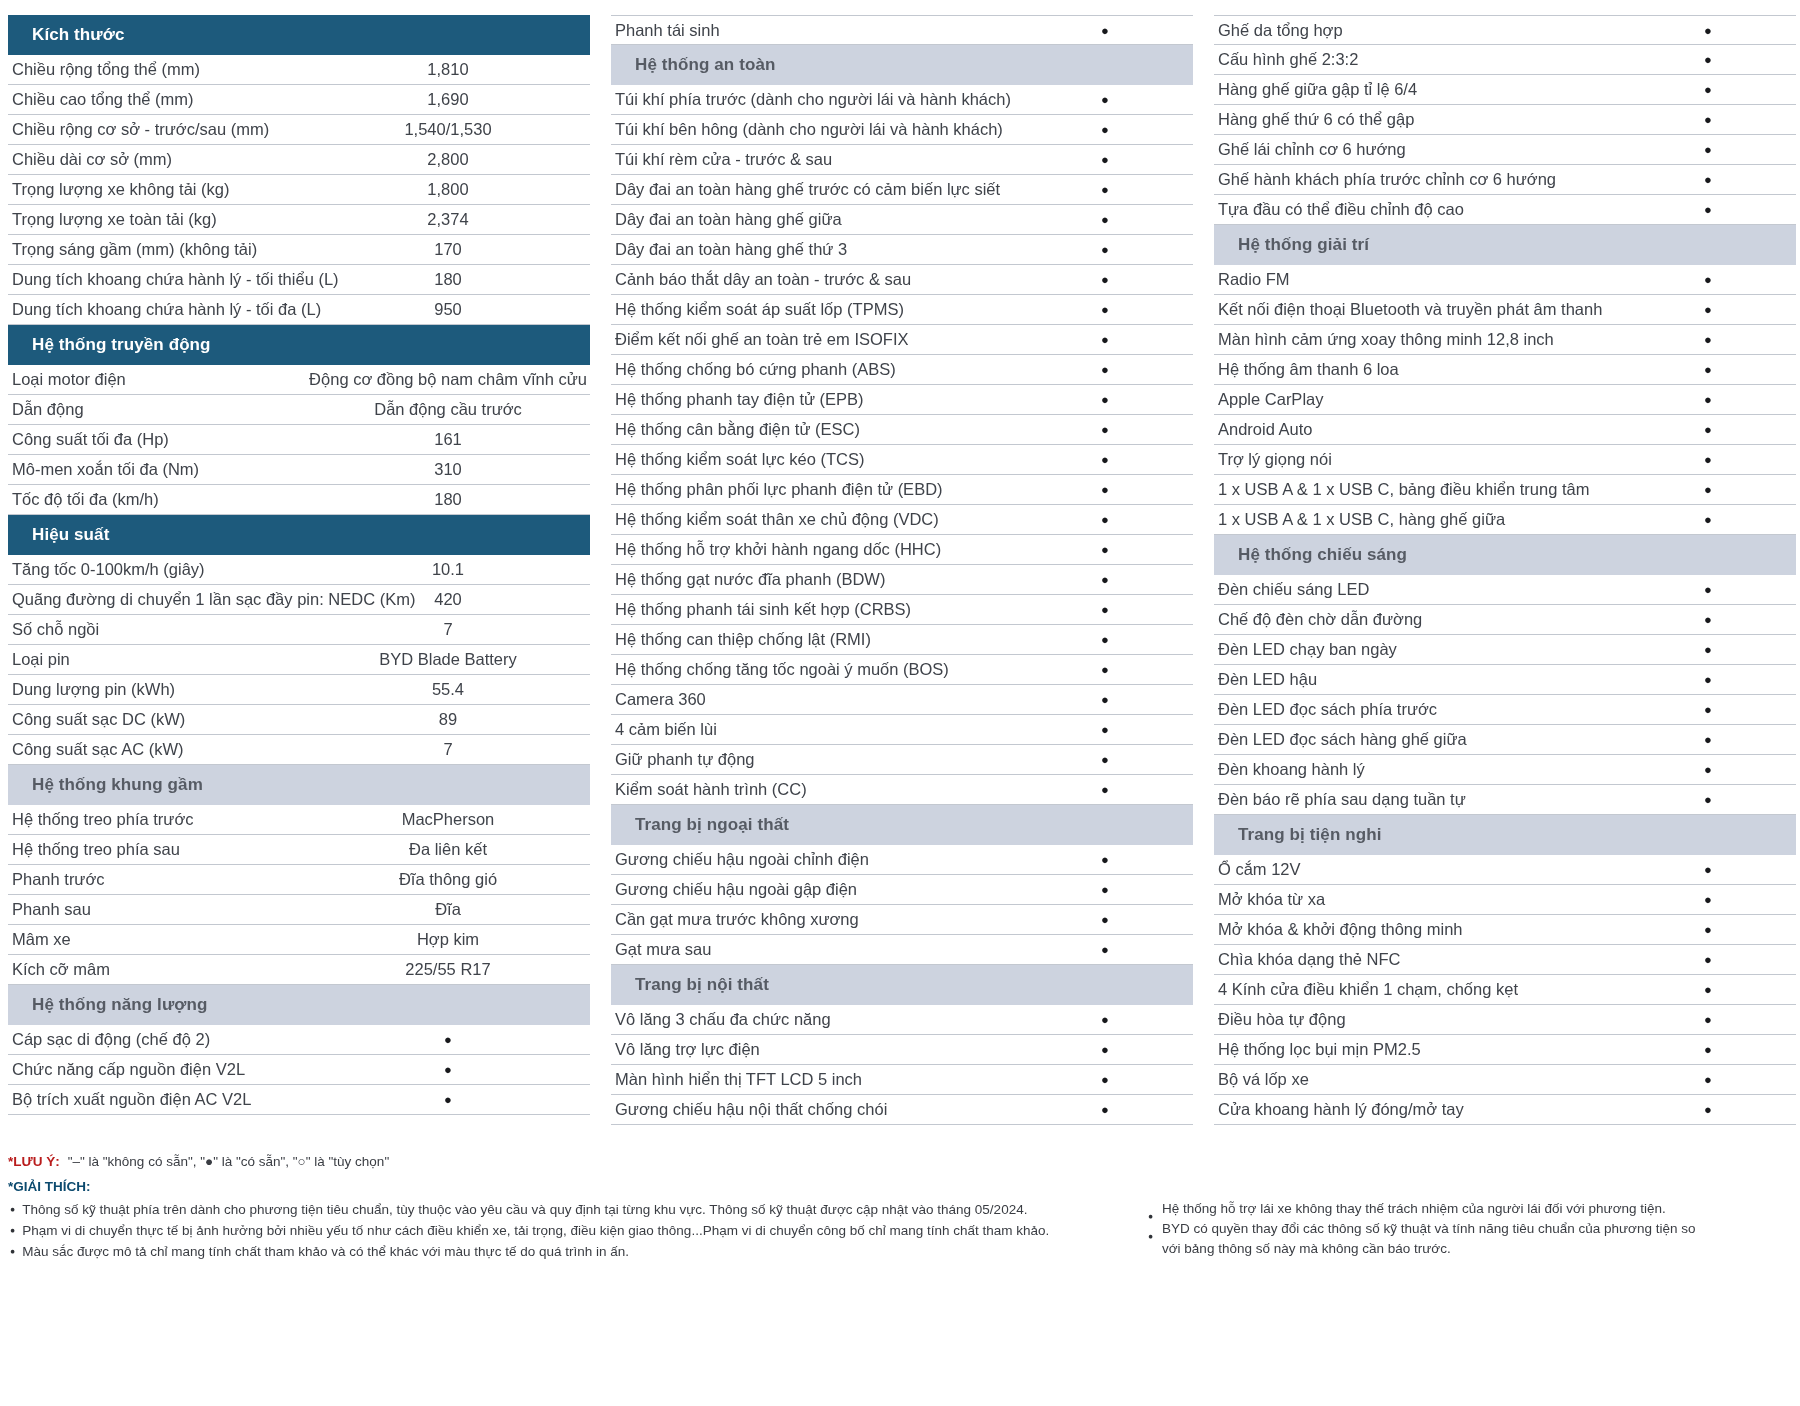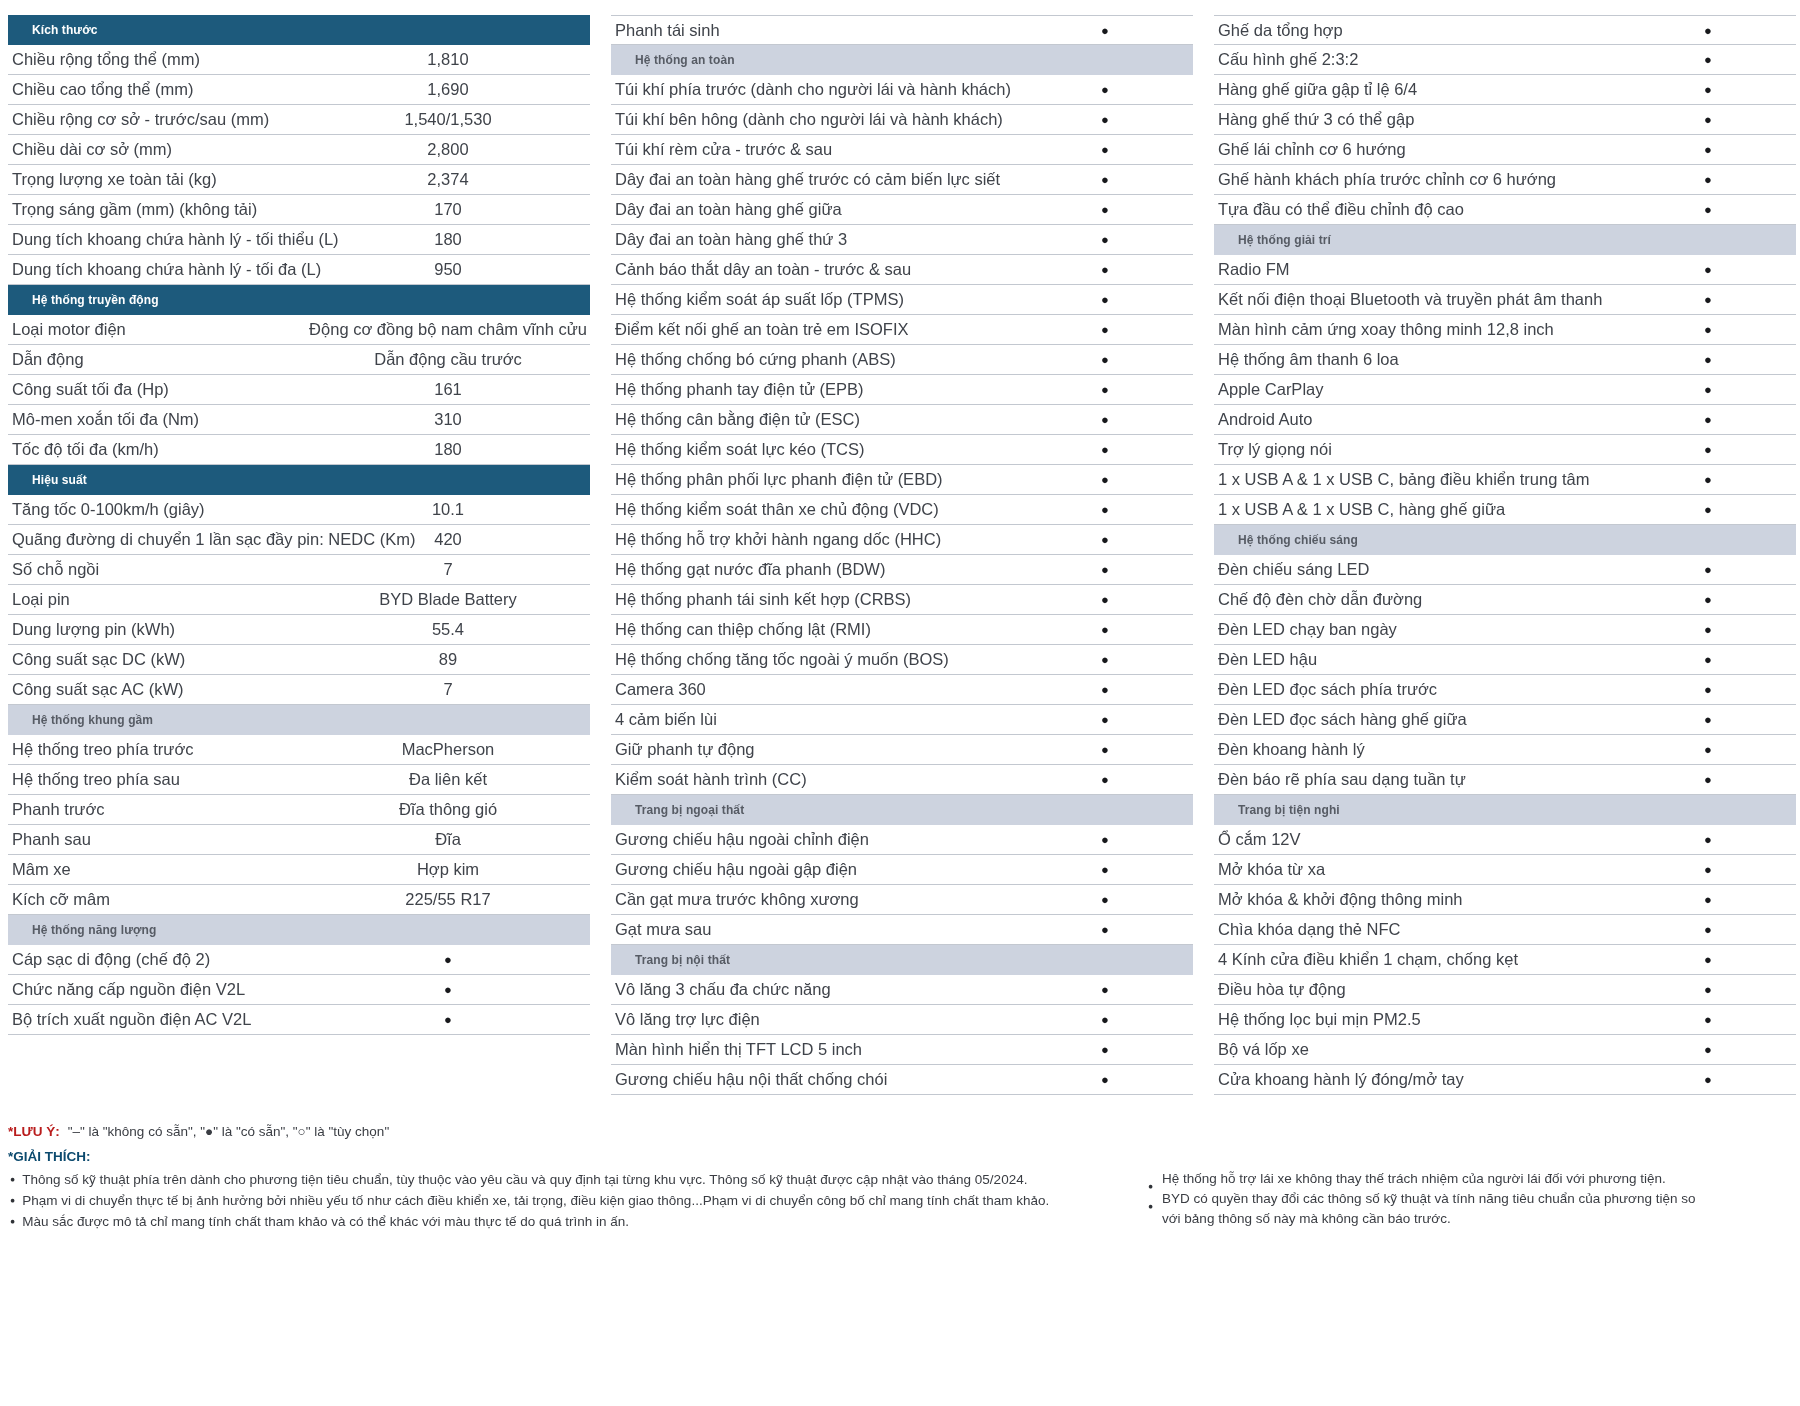--- a/index.html
+++ b/index.html
@@ -4,22 +4,22 @@
 <style>
   html,body{margin:0;padding:0;}
   body{
     width:1800px;height:1406px;background:#ffffff;overflow:hidden;
     font-family:"Liberation Sans","DejaVu Sans",sans-serif;
     -webkit-font-smoothing:antialiased;
   }
   .spec-table{display:flex;gap:21px;padding:15px 5px 0 8px;}
   .colm{width:582px;flex:0 0 auto;}
   .sech{
-    height:30px;display:flex;align-items:center;box-sizing:border-box;
-    padding-left:24px;font-weight:bold;font-size:12px;letter-spacing:.1px;
+    height:40px;display:flex;align-items:center;box-sizing:border-box;
+    padding-left:24px;font-weight:bold;font-size:17px;letter-spacing:.1px;
   }
   .sech.dark{background:var(--hdark,#1d5a7c);color:var(--hdarktext,#fff);}
   .sech.light{background:var(--hlight,#cdd3df);color:var(--hlighttext,#565b64);text-align:center;}
   .row{
     height:30px;display:flex;align-items:center;box-sizing:border-box;
     border-bottom:1px solid var(--divider,#c3c8d0);
   }
   .colm.topline .row:first-child{border-top:1px solid var(--divider,#c3c8d0);}
   .lbl{
     flex:1 1 auto;min-width:0;white-space:nowrap;
@@ -60,20 +60,24 @@
       </div>
       <div class="row">
         <div class="lbl">Chiều rộng cơ sở - trước/sau (mm)</div>
         <div class="val">1,540/1,530</div>
       </div>
       <div class="row">
         <div class="lbl">Chiều dài cơ sở (mm)</div>
         <div class="val">2,800</div>
       </div>
       <div class="row">
+        <div class="lbl">Trọng lượng xe không tải (kg)</div>
+        <div class="val">1,800</div>
+      </div>
+      <div class="row">
         <div class="lbl">Trọng lượng xe toàn tải (kg)</div>
         <div class="val">2,374</div>
       </div>
       <div class="row">
         <div class="lbl">Trọng sáng gầm (mm) (không tải)</div>
         <div class="val">170</div>
       </div>
       <div class="row">
         <div class="lbl">Dung tích khoang chứa hành lý - tối thiểu (L)</div>
         <div class="val">180</div>
@@ -315,21 +319,21 @@
       </div>
       <div class="row">
         <div class="lbl">Cấu hình ghế 2:3:2</div>
         <div class="val dot">●</div>
       </div>
       <div class="row">
         <div class="lbl">Hàng ghế giữa gập tỉ lệ 6/4</div>
         <div class="val dot">●</div>
       </div>
       <div class="row">
-        <div class="lbl">Hàng ghế thứ 3 có thể gập</div>
+        <div class="lbl">Hàng ghế thứ 6 có thể gập</div>
         <div class="val dot">●</div>
       </div>
       <div class="row">
         <div class="lbl">Ghế lái chỉnh cơ 6 hướng</div>
         <div class="val dot">●</div>
       </div>
       <div class="row">
         <div class="lbl">Ghế hành khách phía trước chỉnh cơ 6 hướng</div>
         <div class="val dot">●</div>
       </div>

